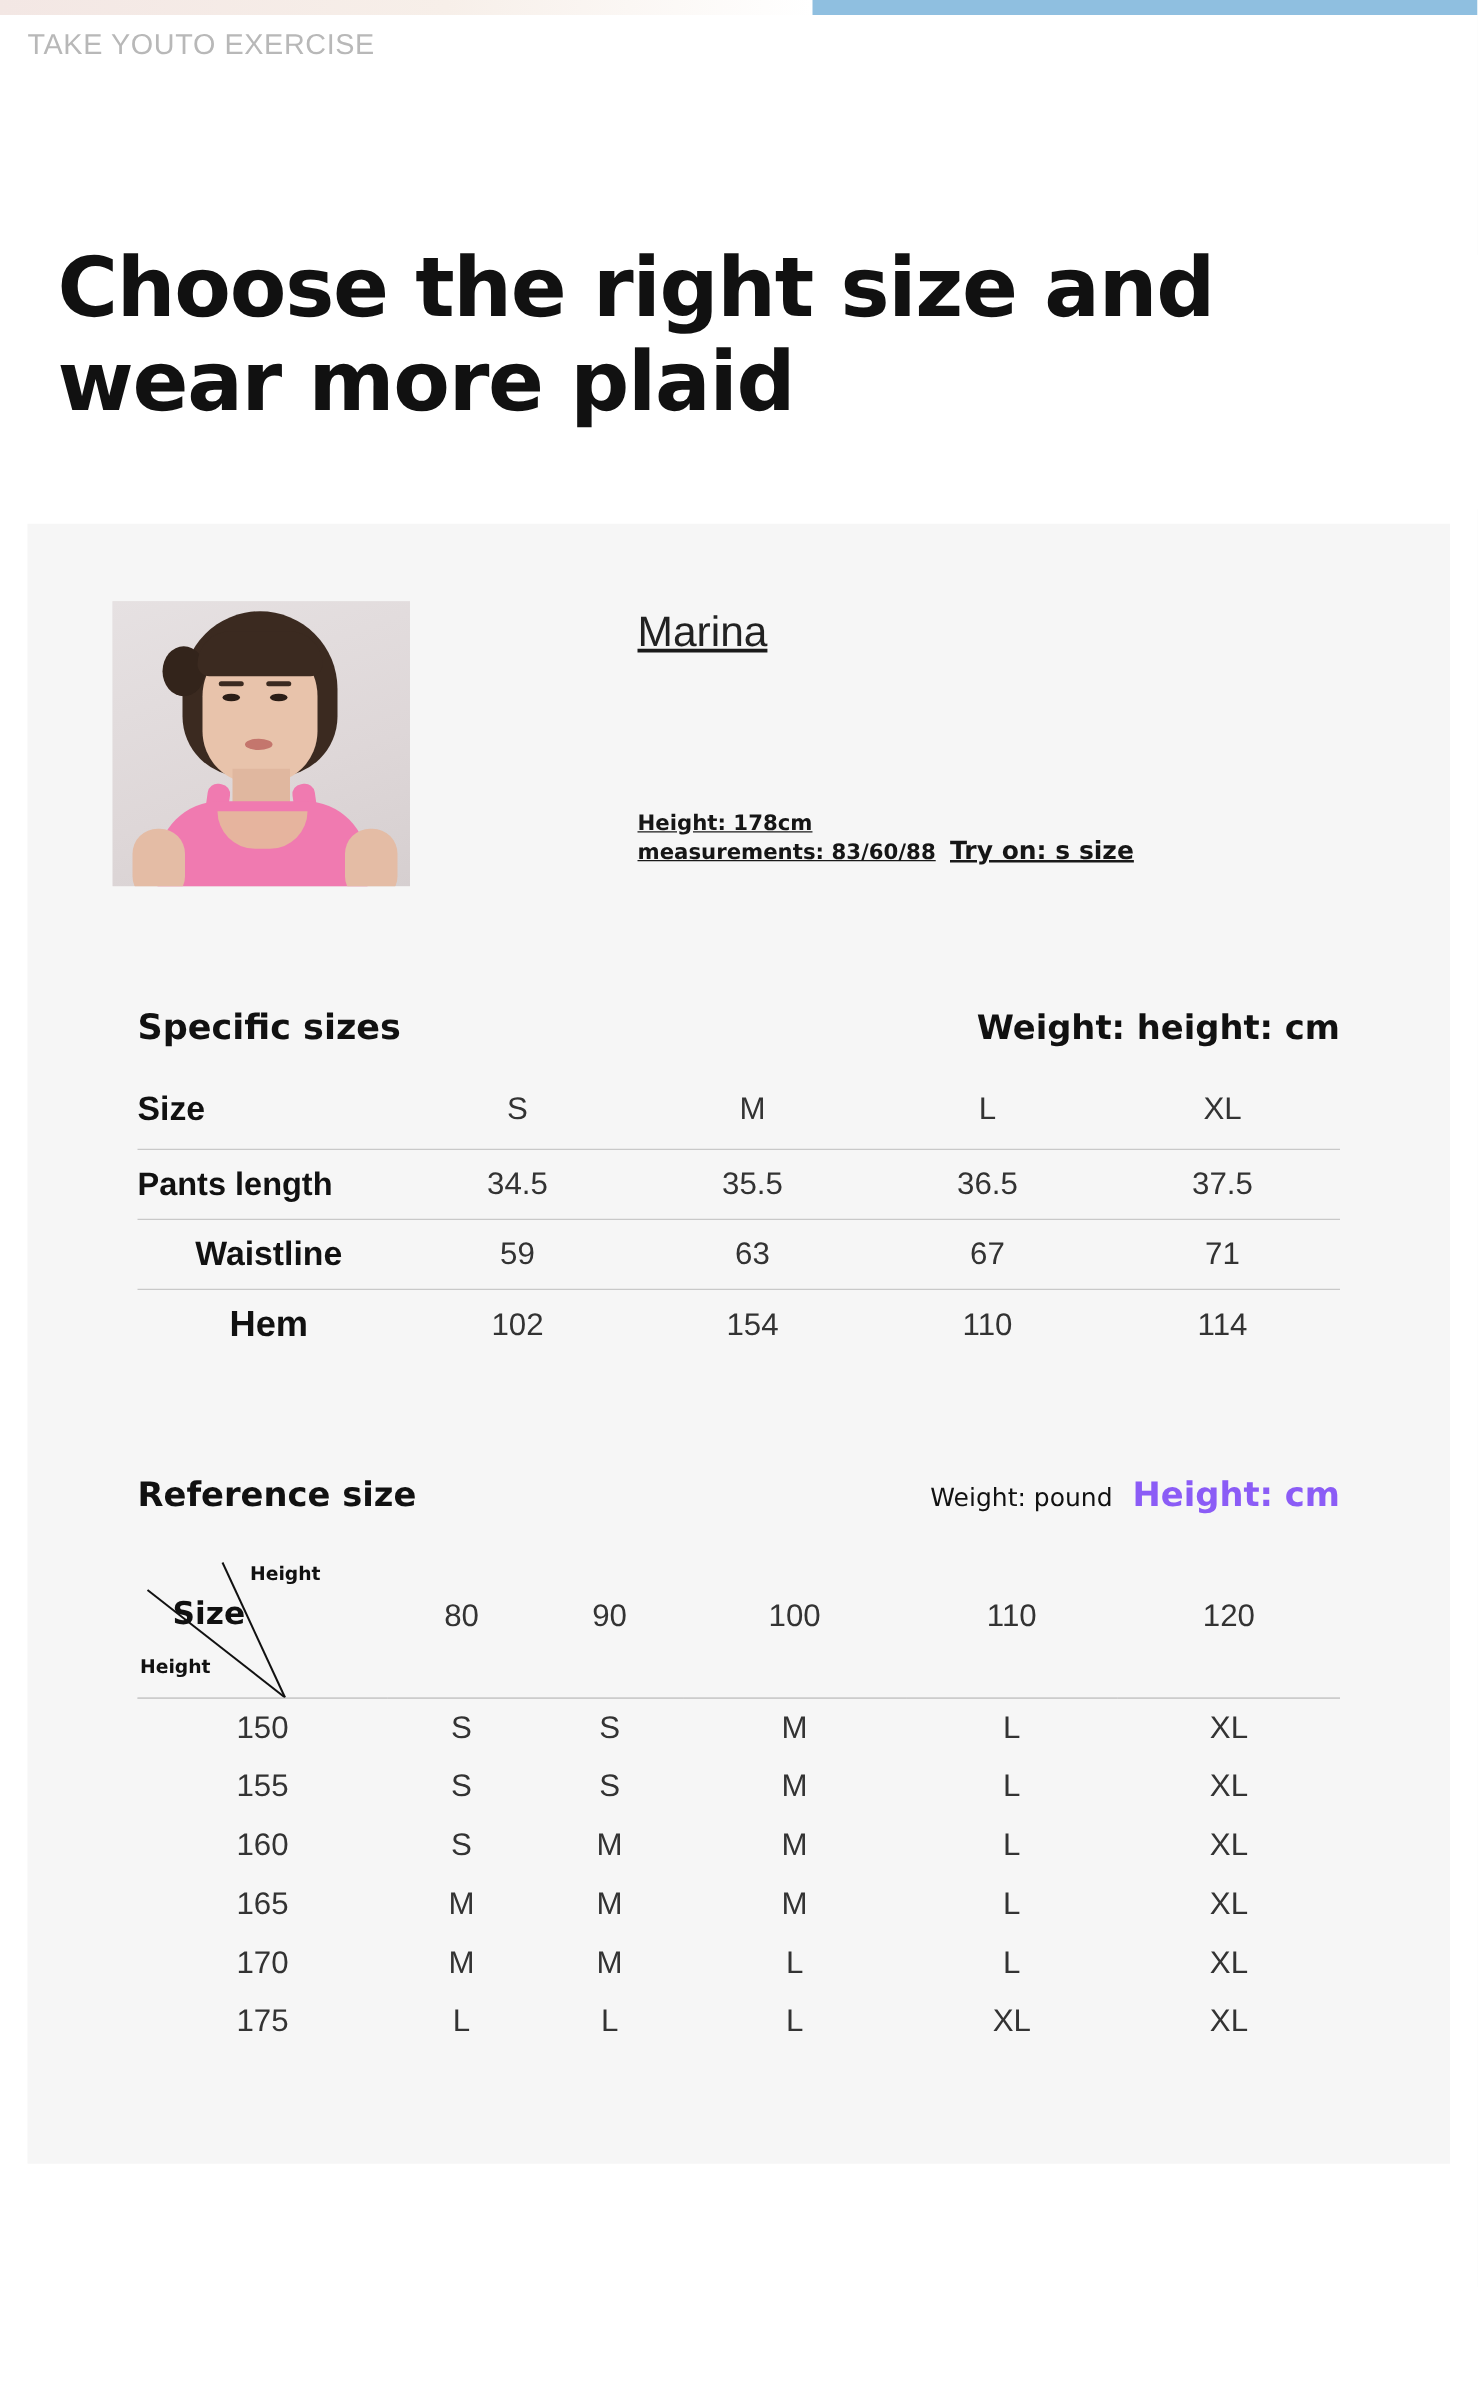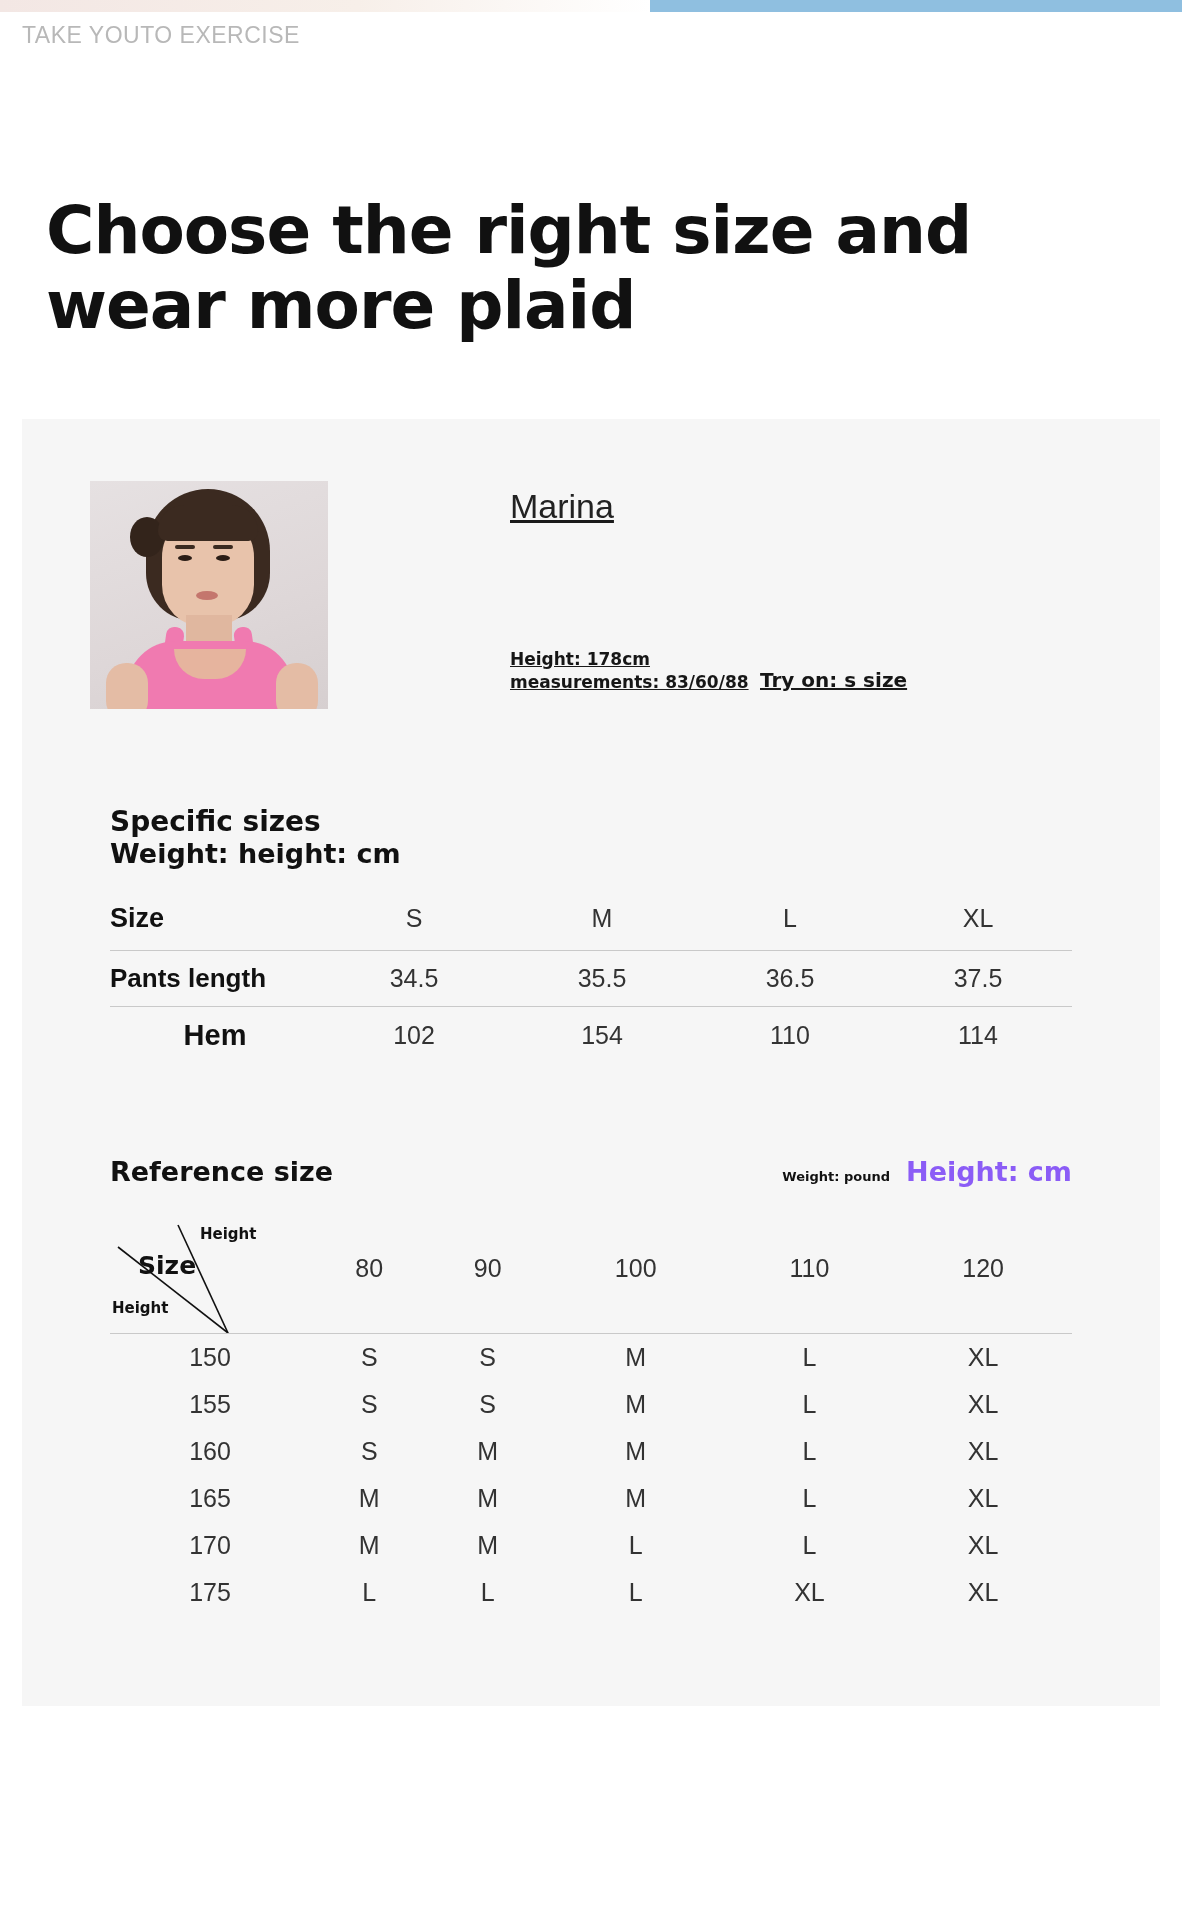--- a/index.html
+++ b/index.html
@@ -212,21 +212,20 @@
 
   
   .section {
     padding: 0 88px;
   }
   .section-head {
     display: flex;
     justify-content: space-between;
     align-items: baseline;
     margin-top: 96px;
-    flex-direction: column;
   }
   .section-title {
     font-size: 28px;
     font-weight: bold;
     color: #111;
     font-family: "DejaVu Sans", sans-serif;
   }
   .section-unit {
     font-size: 27px;
     font-weight: bold;
@@ -282,22 +281,22 @@
     font-weight: bold;
     color: #111;
     font-family: "DejaVu Sans", sans-serif;
   }
   .ref-units {
     display: flex;
     align-items: baseline;
     gap: 16px;
   }
   .ref-unit-small {
-    font-size: 13px;
-    font-weight: bold;
+    font-size: 20px;
+    font-weight: normal;
     color: #111;
     font-family: "DejaVu Sans", sans-serif;
     margin-left: 20px;
   }
   .ref-unit-big {
     font-size: 27px;
     font-weight: bold;
     color: #8b5cf6;
     font-family: "DejaVu Sans", sans-serif;
   }
@@ -422,20 +421,27 @@
       </thead>
       <tbody>
         <tr>
           <td class="rowhead col-lbl rh-pants">Pants length</td>
           <td>34.5</td>
           <td>35.5</td>
           <td>36.5</td>
           <td>37.5</td>
         </tr>
         <tr>
+          <td class="rowhead col-lbl rh-waist">Waistline</td>
+          <td>59</td>
+          <td>63</td>
+          <td>67</td>
+          <td>71</td>
+        </tr>
+        <tr>
           <td class="rowhead col-lbl rh-hem">Hem</td>
           <td>102</td>
           <td>154</td>
           <td>110</td>
           <td>114</td>
         </tr>
       </tbody>
     </table>
   </div>
 

